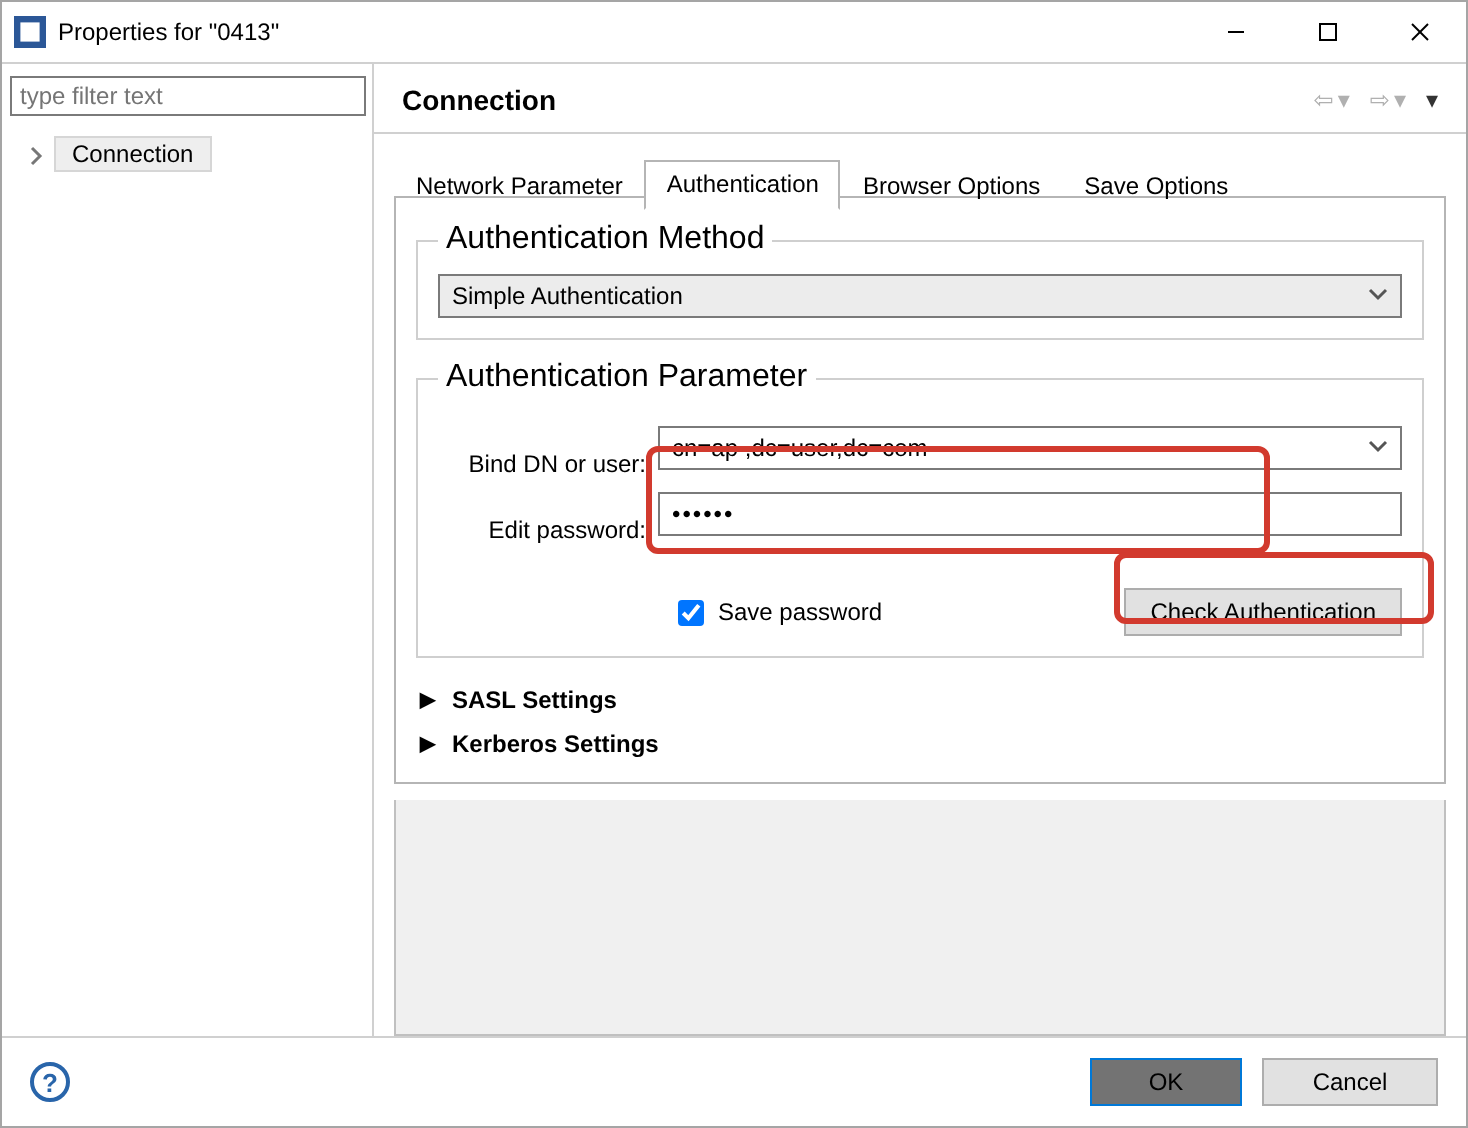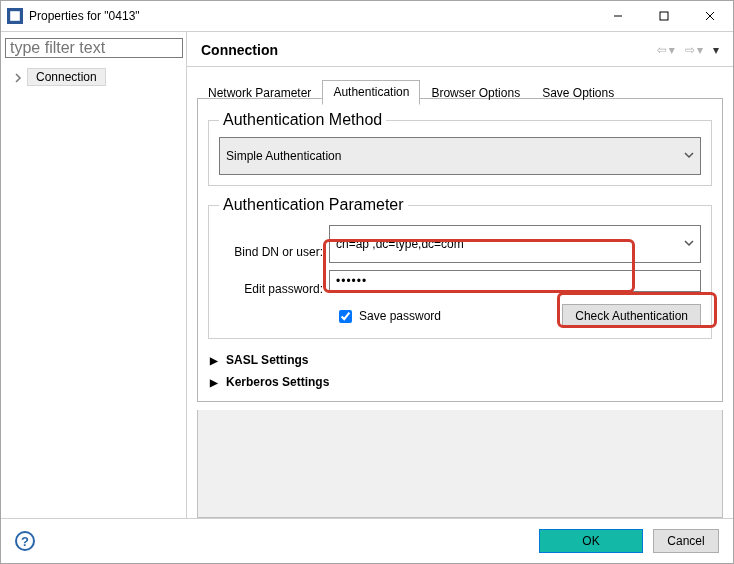--- a/index.html
+++ b/index.html
@@ -9,21 +9,21 @@
   .titlebar { height:30px; display:flex; align-items:center; padding-left:6px; background:#fff; }
   .titlebar .appicon { width:16px; height:16px; background:#2b5797; margin-right:6px; display:flex; align-items:center; justify-content:center; }
   .titlebar .title { font-size:12px; }
   .titlebar .winbtns { margin-left:auto; display:flex; }
   .winbtn { width:46px; height:30px; display:flex; align-items:center; justify-content:center; }
   .winbtn svg { width:10px; height:10px; }
   
   .body { flex:1; display:flex; min-height:0; border-top:1px solid #d0d0d0;}
   
   .left { width:186px; padding:6px 4px; border-right:1px solid #d0d0d0; display:flex; flex-direction:column; }
-  .filter { width:178px; height:20px; border:1px solid #7a7a7a; padding:2px 4px; font-size:16px; color:#777; background:#fff; }
+  .filter { width:178px; height:20px; border:1px solid #7a7a7a; padding:2px 4px; font-size:12px; color:#777; background:#fff; }
   .tree { margin-top:8px; }
   .tree-item { display:flex; align-items:center; padding:2px 0 2px 8px; }
   .twisty { width:10px; height:10px; margin-right:4px; }
   .tree-label { background:#eee; border:1px solid #d6d6d6; padding:1px 8px; }
   
   .right { flex:1; display:flex; flex-direction:column; background:#fff; min-width:0;}
   .headerrow { display:flex; align-items:center; padding:10px 14px 8px 14px; }
   .headerrow h1 { font-size:14px; font-weight:bold; margin:0; }
   .headerrow .navicons { margin-left:auto; display:flex; gap:2px; align-items:center; color:#b0b0b0;}
   .navicons span { cursor:default; }
@@ -32,29 +32,29 @@
   .tabs-wrap { padding:0 10px; }
   .tabs { display:flex; align-items:flex-end; border-bottom:1px solid #b5b5b5; position:relative; }
   .tab { padding:4px 10px 5px 10px; border:1px solid transparent; border-bottom:none; position:relative; top:7px; background:transparent; cursor:default;}
   .tab.active { border:1px solid #b5b5b5; border-bottom:1px solid #fff; background:#fff; }
   .tab-content { border:1px solid #b5b5b5; border-top:none; padding:8px 10px; background:#fff; }
   
   fieldset { border:1px solid #cfcfcf; margin:4px 0 10px 0; padding:8px 10px 10px 10px; position:relative; }
   legend { padding:0 4px; font-size:16px; }
   .formrow { display:flex; align-items:center; margin:3px 0; }
   .formlabel { width:110px; text-align:right; padding-right:6px;margin-top:16px; }
-  .combo, .textin { flex:1; height:38px; border:1px solid #7a7a7a; background:#f3f3f3; padding:2px 6px; font-size:12px; display:flex; align-items:center; position:relative;gap:38px;}
+  .combo, .textin { flex:1; height:22px; border:1px solid #7a7a7a; background:#f3f3f3; padding:2px 6px; font-size:12px; display:flex; align-items:center; position:relative;gap:38px;}
   .combo { background:#ececec; }
   .combo .chev { margin-left:auto; }
   .ptext { background:#fff; flex:1; height:22px; border:1px solid #7a7a7a; padding:2px 6px; font-size:12px; display:flex; align-items:center;}
-  .checkrow { display:flex; align-items:center; margin:8px 0 0 0;}
+  .checkrow { display:flex; align-items:center; margin:22px 0 0 0;}
   .checkrow .spacer { width:116px; }
   .btn { height:24px; border:1px solid #adadad; background:#e1e1e1; padding:2px 12px; font-size:12px; display:flex; align-items:center; justify-content:center; cursor:default;}
-  .btn.primary { border:1px solid #0078d7; background:#14b8a6; width:104px;}
-  .btn.std { width:66px; }
+  .btn.primary { border:1px solid #0078d7; background:#737373; width:76px;}
+  .btn.std { width:88px; }
   
   .redbox { border:3px solid #d23a2e; border-radius:6px; position:absolute; pointer-events:none; }
   
   .expander { display:flex; align-items:center; padding:4px 2px; font-weight:bold; }
   .expander .arrow { width:10px; margin-right:6px; font-size:10px;}
   
   .bottom { border-top:1px solid #d0d0d0; padding:10px 14px; display:flex; align-items:center; }
   .help { width:20px; height:20px; border:2px solid #2965aa; border-radius:50%; color:#2965aa; display:flex; align-items:center; justify-content:center; font-weight:bold; font-size:13px;}
   .bottom .btns { margin-left:auto; display:flex; gap:10px; }
   
@@ -149,21 +149,21 @@
               </span>
             </div>
           </fieldset>
 
           <fieldset class="fieldset-auth">
             <legend>Authentication Parameter</legend>
 
             <div class="formrow">
               <div class="formlabel">Bind DN or user:</div>
               <div class="combo" style="background:#fff">
-                <span>cn=ap ,dc=type,dc=com</span>
+                <span>cn=ap ,dc=user,dc=com</span>
                 <span class="chev">
                   <svg width="10" height="10" viewBox="0 0 10 10">
                       <polyline points="1,3 5,7 9,3" fill="none" stroke="#555" stroke-width="1.5"></polyline>
                     </svg>
                 </span>
               </div>
             </div>
 
             <div class="formrow">
               <div class="formlabel">Edit password:</div>

